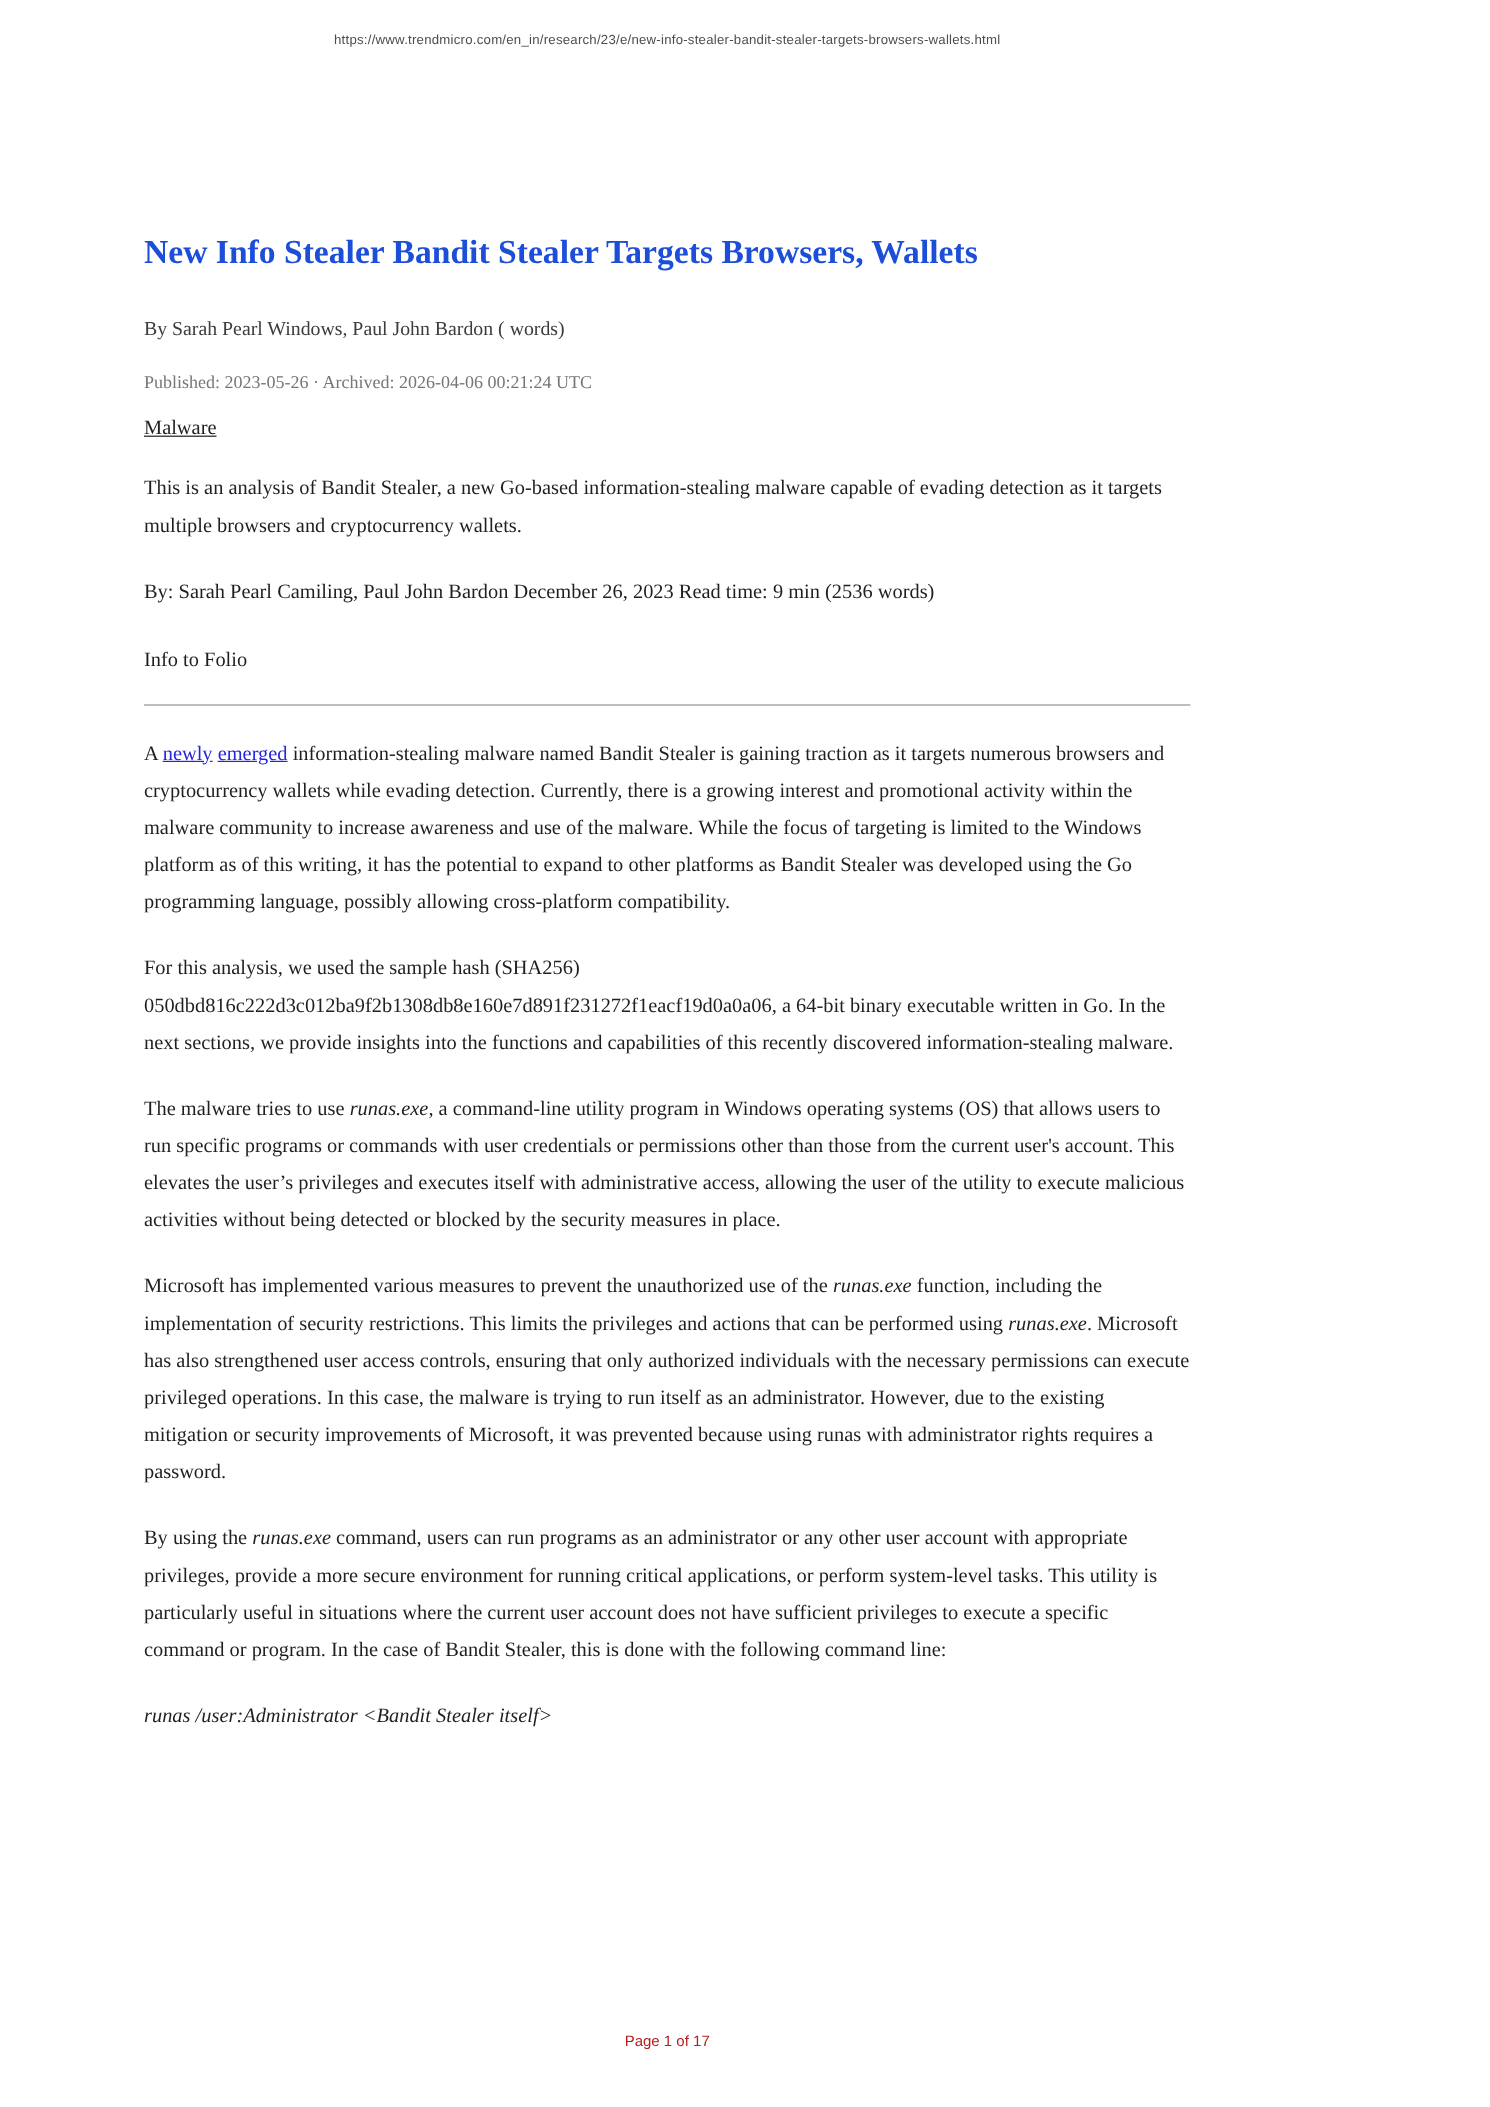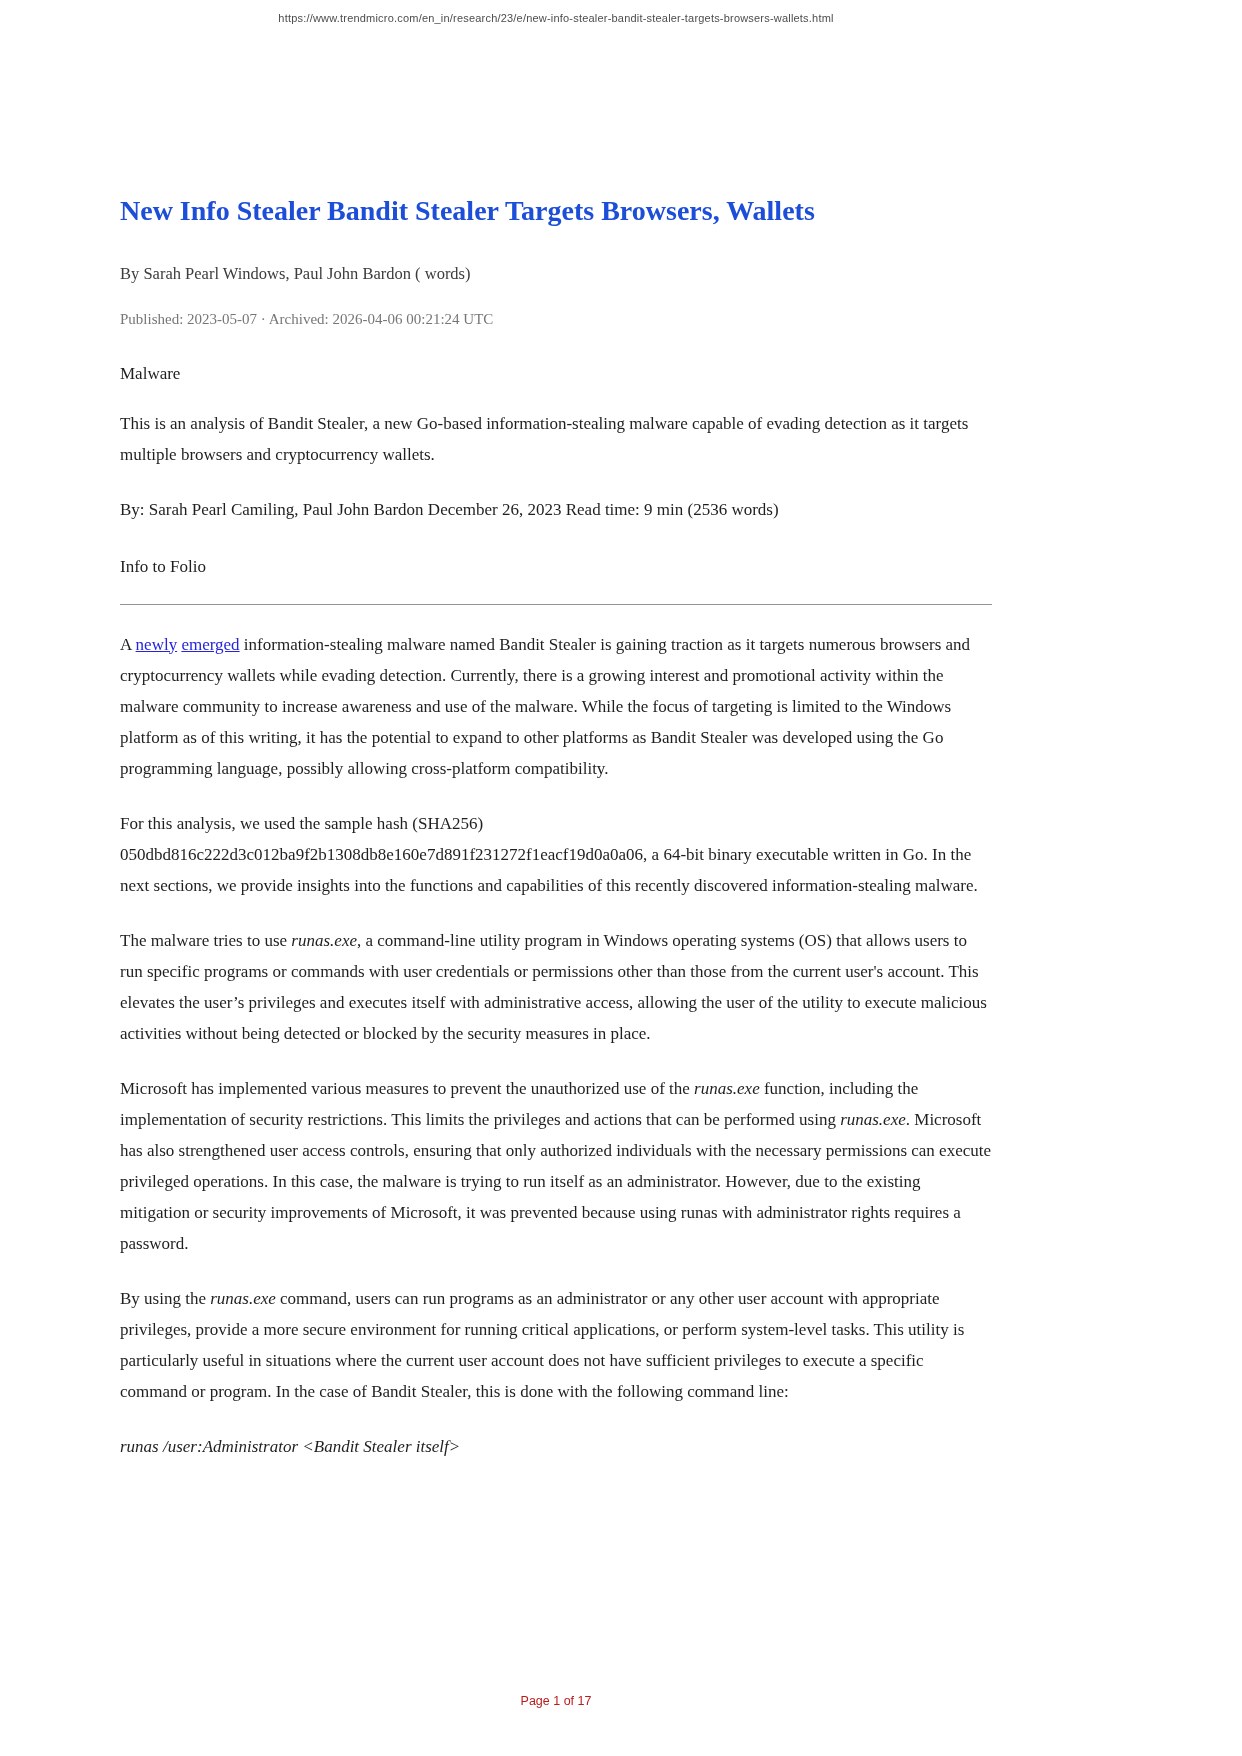--- a/index.html
+++ b/index.html
@@ -12,21 +12,21 @@
     width:1242px;
     height:1756px;
     background:#ffffff;
     position:relative;
     font-family:"Liberation Serif","DejaVu Serif",serif;
     color:var(--text-color);
     overflow:hidden;
   }
   .page-url{
     position:absolute;
-    top:12px;
+    top:28px;
     left:120px;
     width:872px;
     text-align:center;
     font-family:"Liberation Sans","DejaVu Sans",sans-serif;
     font-size:11px;
     letter-spacing:0.2px;
     color:#4d4d4d;
     white-space:nowrap;
   }
   .content{
@@ -46,22 +46,23 @@
     margin:36px 0 0 0;
     font-size:16.5px;
     color:#3c3c3c;
   }
   .published{
     margin:27px 0 0 0;
     font-size:15px;
     color:#767676;
   }
   .category{
-    margin:36px 0 0 0;
+    margin:19px 0 0 0;
     font-size:17px;
+    text-decoration:underline;
   }
   .para{
     margin:24px 0 0 0;
     font-size:17px;
     line-height:31px;
   }
   .save{
     margin-top:26px;
   }
   .divider{
@@ -96,21 +97,21 @@
   }
 </style>
 </head>
 <body>
 
 <div class="page-url">https://www.trendmicro.com/en_in/research/23/e/new-info-stealer-bandit-stealer-targets-browsers-wallets.html</div>
 
 <div class="content">
   <h1 class="title">New Info Stealer Bandit Stealer Targets Browsers, Wallets</h1>
   <p class="byline">By Sarah Pearl Windows, Paul John Bardon ( words)</p>
-  <p class="published">Published: 2023-05-07 · Archived: 2026-04-06 00:21:24 UTC</p>
+  <p class="published">Published: 2023-05-26 · Archived: 2026-04-06 00:21:24 UTC</p>
   <p class="category">Malware</p>
   <p class="para">This is an analysis of Bandit Stealer, a new Go-based information-stealing malware capable of evading detection as it targets multiple browsers and cryptocurrency wallets.</p>
   <p class="para">By: Sarah Pearl Camiling, Paul John Bardon December 26, 2023 Read time: 9 min (2536 words)</p>
   <p class="para save">Info to Folio</p>
   <hr class="divider">
   <p class="para">A <a href="#" class="inline-link">newly</a> <a href="#" class="inline-link">emerged</a> information-stealing malware named Bandit Stealer is gaining traction as it targets numerous browsers and cryptocurrency wallets while evading detection. Currently, there is a growing interest and promotional activity within the malware community to increase awareness and use of the malware. While the focus of targeting is limited to the Windows platform as of this writing, it has the potential to expand to other platforms as Bandit Stealer was developed using the Go programming language, possibly allowing cross-platform compatibility.</p>
   <p class="para">For this analysis, we used the sample hash (SHA256) 050dbd816c222d3c012ba9f2b1308db8e160e7d891f231272f1eacf19d0a0a06, a 64-bit binary executable written in Go. In the next sections, we provide insights into the functions and capabilities of this recently discovered information-stealing malware.</p>
   <p class="para">The malware tries to use <em>runas.exe</em>, a command-line utility program in Windows operating systems (OS) that allows users to run specific programs or commands with user credentials or permissions other than those from the current user's account. This elevates the user’s privileges and executes itself with administrative access, allowing the user of the utility to execute malicious activities without being detected or blocked by the security measures in place.</p>
   <p class="para">Microsoft has implemented various measures to prevent the unauthorized use of the <em>runas.exe</em> function, including the implementation of security restrictions. This limits the privileges and actions that can be performed using <em>runas.exe</em>. Microsoft has also strengthened user access controls, ensuring that only authorized individuals with the necessary permissions can execute privileged operations. In this case, the malware is trying to run itself as an administrator. However, due to the existing mitigation or security improvements of Microsoft, it was prevented because using runas with administrator rights requires a password.</p>
   <p class="para">By using the <em>runas.exe</em> command, users can run programs as an administrator or any other user account with appropriate privileges, provide a more secure environment for running critical applications, or perform system-level tasks. This utility is particularly useful in situations where the current user account does not have sufficient privileges to execute a specific command or program. In the case of Bandit Stealer, this is done with the following command line:</p>

